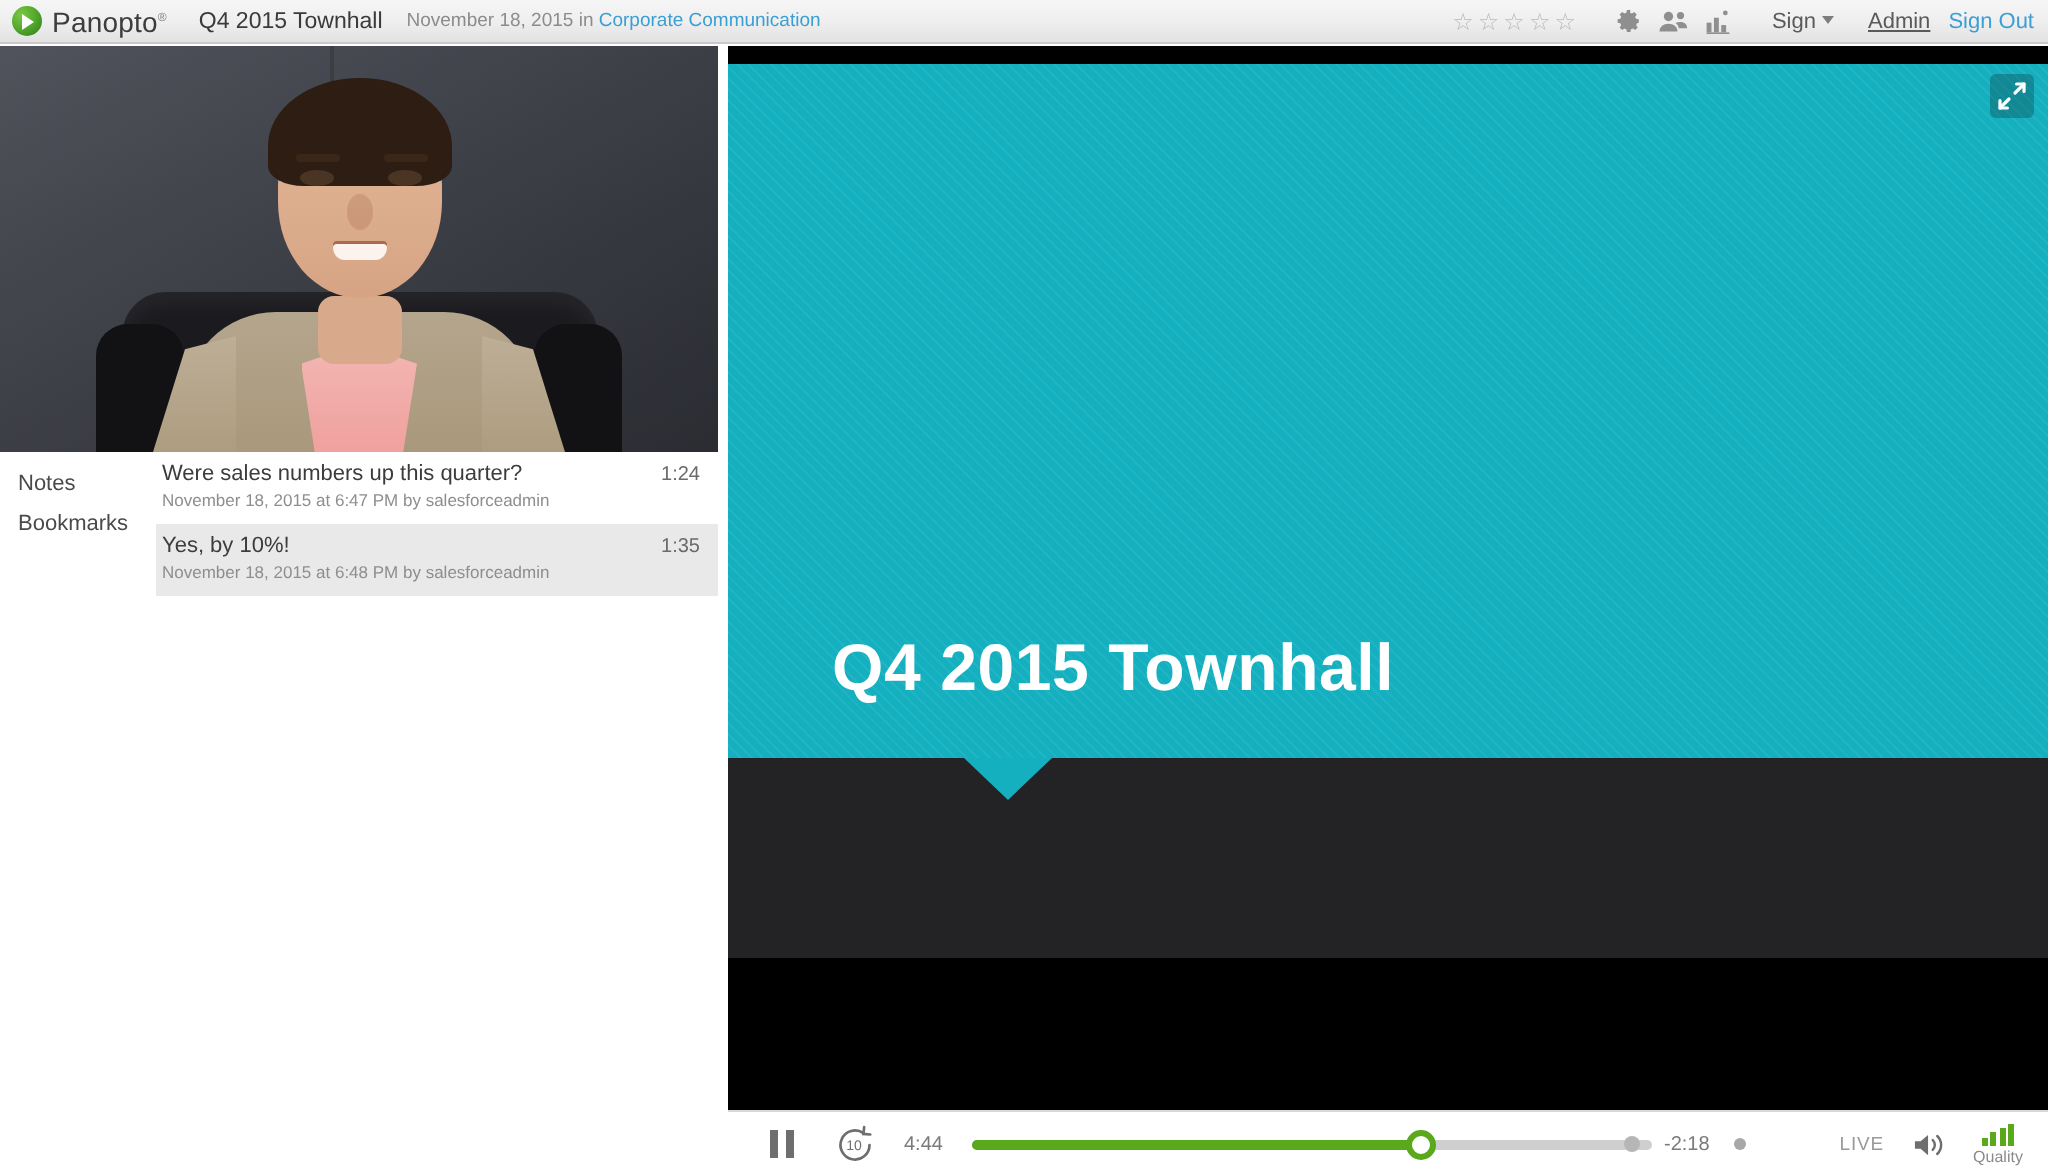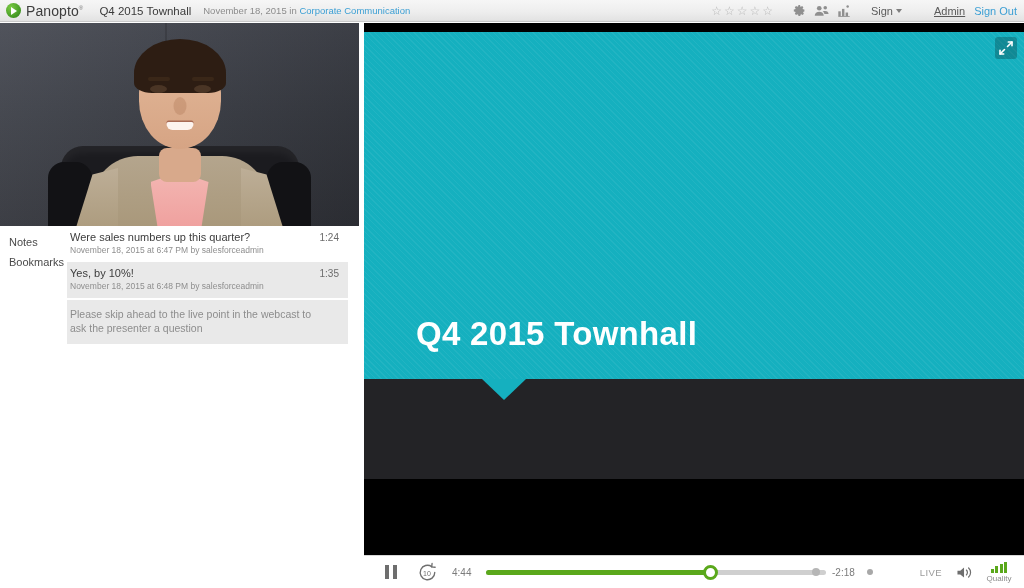--- a/index.html
+++ b/index.html
@@ -55,21 +55,21 @@
     justify-content: center; color: #8f8f8f;
   }
   #help-menu {
     font-size: 11px; color: #5a5a5a; margin-left: 16px; white-space: nowrap;
   }
   .caret-dn {
     display: inline-block; width: 0; height: 0; margin-left: 3px;
     border-left: 3.5px solid transparent; border-right: 3.5px solid transparent;
     border-top: 4px solid #7d7d7d; vertical-align: 2px;
   }
-  #admin-link { font-size: 11px; color: #5a5a5a; margin-left: 32px; white-space: nowrap; text-decoration: underline; }
+  #admin-link { font-size: 11px; color: #5a5a5a; margin-left: 17px; white-space: nowrap; text-decoration: underline; }
   #signout-link { font-size: 11px; color: #3b9fd4; margin-left: 9px; text-decoration: none; white-space: nowrap; }
 
   
   #left-col {
     position: absolute; left: 0; top: 23px;
     width: 359px; height: 565px; background: #ffffff;
   }
 
   
   #webcam {
@@ -158,21 +158,21 @@
     font-size: 11px; color: #4a4a4a; padding: 3px 0 3px 9px;
     line-height: 14px; cursor: pointer;
   }
   .tab.active {
     background: #5a9e1b;
     background: linear-gradient(to bottom, #6aa829 0%, #4e8f15 100%);
     color: #ffffff; font-weight: bold; font-size: 10.5px;
     border-radius: 0 11px 11px 0; width: 76px; padding-left: 8px;
   }
 
-  #discussion-list { position: absolute; left: 67px; top: 0; width: 281px; }
+  #discussion-list { position: absolute; left: 78px; top: 0; width: 281px; }
   .msg { position: relative; padding: 5px 9px 7px 3px; }
   .msg.shaded { background: #e9e9e9; }
   .msg-head { display: flex; align-items: baseline; }
   .msg-text { font-size: 11px; color: #3c3c3c; flex: 1; }
   .msg-time { font-size: 10px; color: #6b6b6b; white-space: nowrap; padding-left: 6px; }
   .msg-meta { font-size: 8.5px; color: #8e8e8e; margin-top: 2px; }
   #notice {
     background: #e9e9e9; margin-top: 2px; padding: 7px 34px 9px 3px;
     font-size: 10.5px; color: #8d8d8d; line-height: 14px;
   }
@@ -383,21 +383,20 @@
       </div>
 
       <div class="msg shaded">
         <div class="msg-head">
           <span class="msg-text">Yes, by 10%!</span>
           <span class="msg-time">1:35</span>
         </div>
         <div class="msg-meta">November 18, 2015 at 6:48 PM by salesforceadmin</div>
       </div>
 
-      <div id="notice">Please skip ahead to the live point in the webcast to ask the presenter a question</div>
     </div>
   </div>
 </div>
 
 <div id="gap-strip"></div>
 
 <div id="stage">
 
   <div id="slide">
     <div id="slide-title">Q4 2015 Townhall</div>

